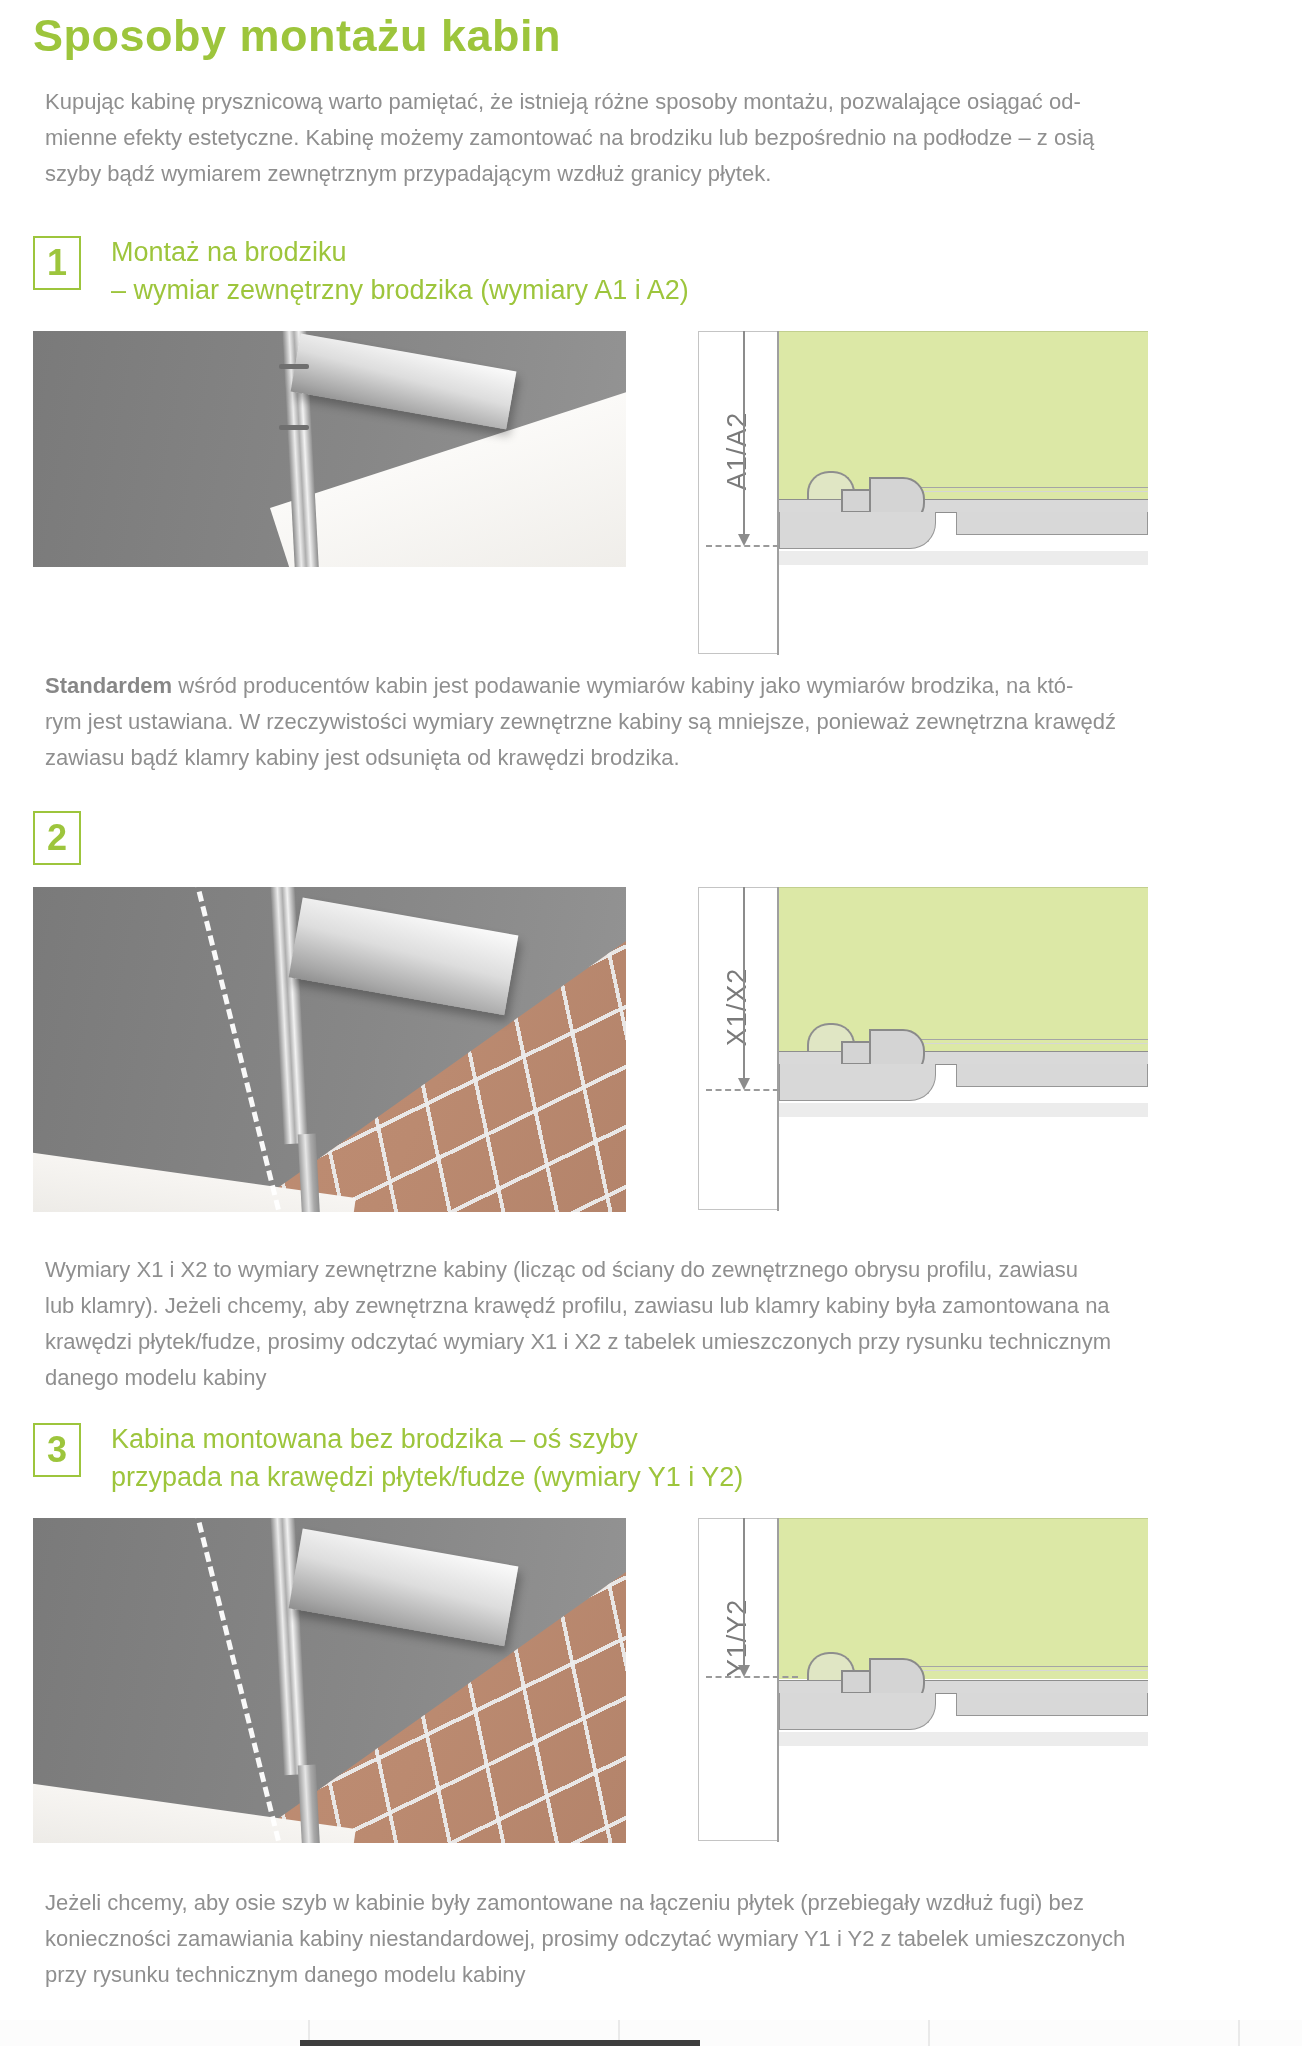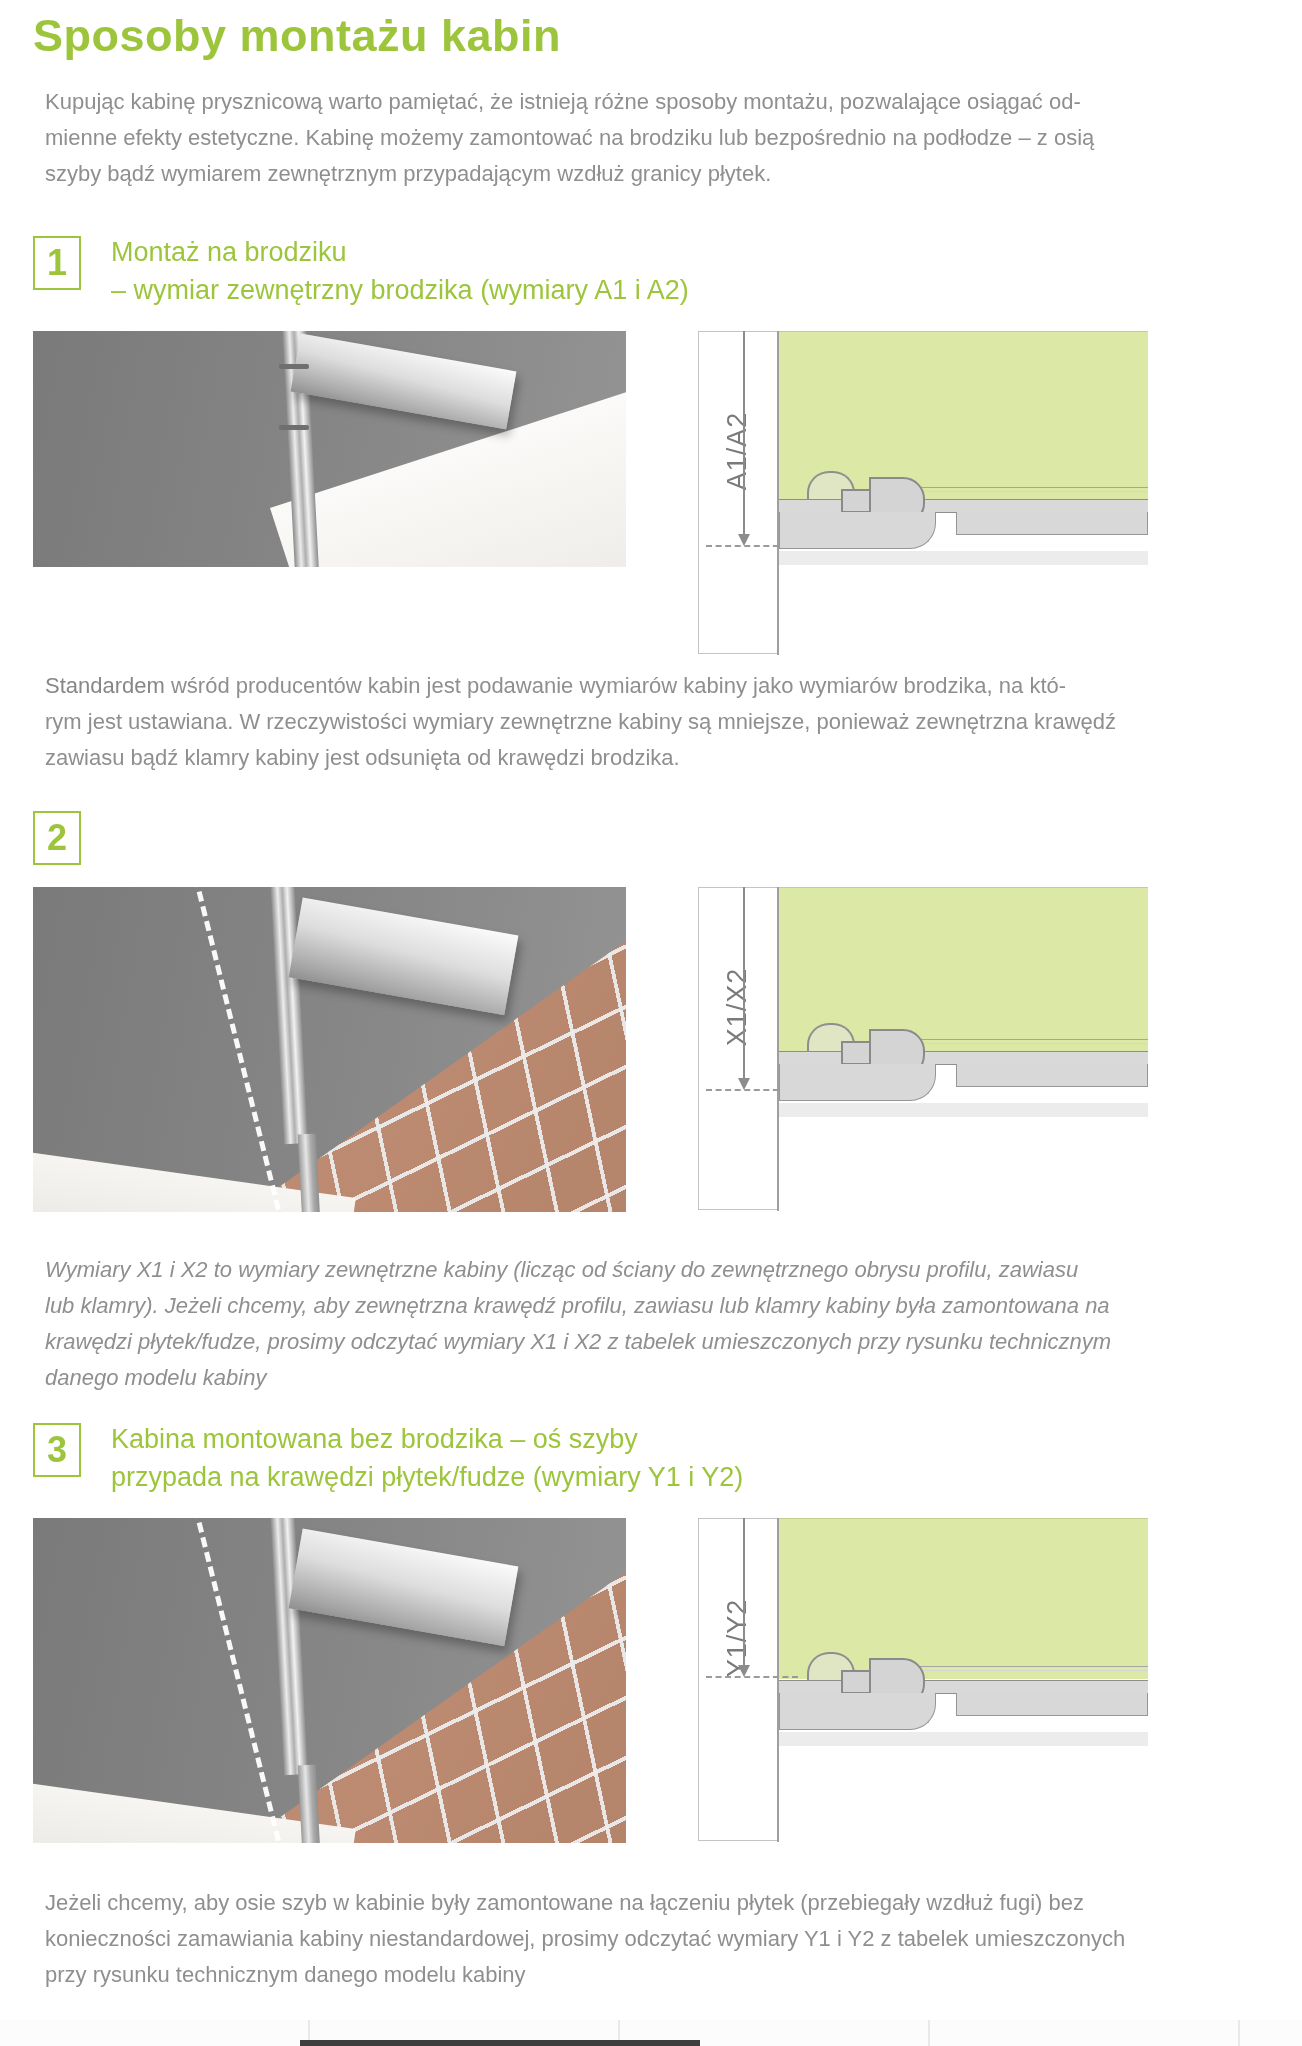--- a/index.html
+++ b/index.html
@@ -11,40 +11,40 @@
 
   
   h1.title{
     margin:0 0 20px 0;font-size:45px;line-height:56px;font-weight:700;
     color:#9dc53c;letter-spacing:.5px;
   }
   p.body-text{
     margin:12px;font-size:22px;line-height:36px;color:#8f8f8f;
     white-space:pre-line;
   }
-  p.body-text b{font-weight:400;color:#878787;}
+  p.body-text b{font-weight:700;color:#878787;}
 
   
   .sec-header{display:flex;align-items:flex-start;margin:0 0 22px 0;}
   .sec-header.mt1{margin-top:41px;}
   .sec-header.mt2{margin-top:32px;}
   .sec-header.mt3{margin-top:24px;}
   .marker{
     width:44px;height:50px;border:2px solid #9dc53c;flex:0 0 auto;
     display:flex;align-items:center;justify-content:center;
     color:#9dc53c;font-size:36px;font-weight:700;margin-top:3px;
   }
   .sec-heading{
     margin-left:30px;color:#9dc53c;font-size:27px;line-height:38px;font-weight:400;
   }
 
   
   .images-row{display:flex;align-items:flex-start;height:325px;}
   .note{margin-top:36px;}
-  .note.n2{margin-top:40px;font-style:italic;}
+  .note.n2{margin-top:40px;}
   .note.n3{margin-top:42px;}
 
   
   .photo{
     position:relative;width:593px;overflow:hidden;flex:0 0 auto;
     background:linear-gradient(100deg,#7a7a7a 0%,#878787 55%,#949494 100%);
   }
   .photo.h-short{height:236px;}
   .photo.h-tall{height:325px;}
 

